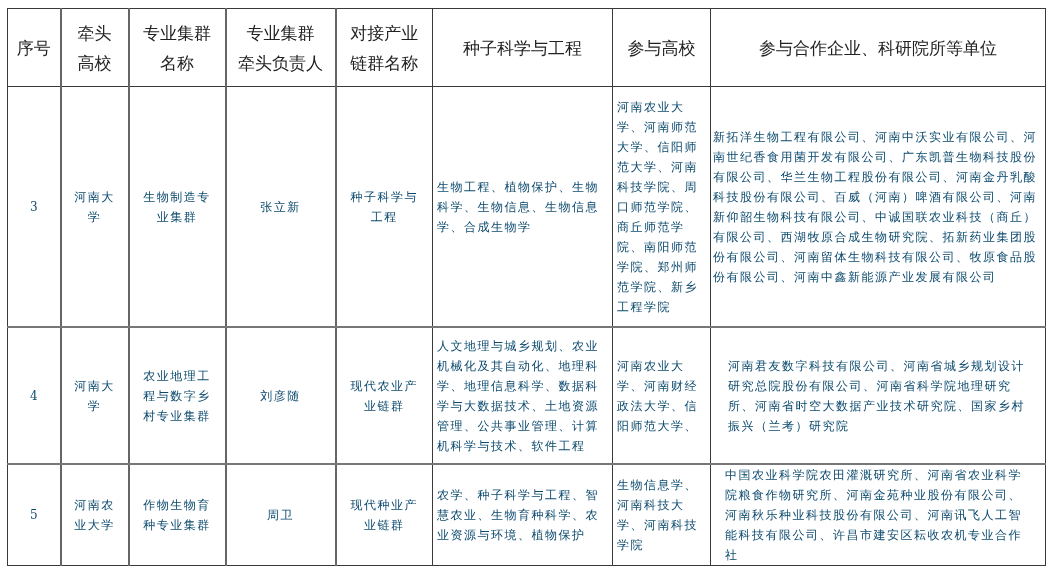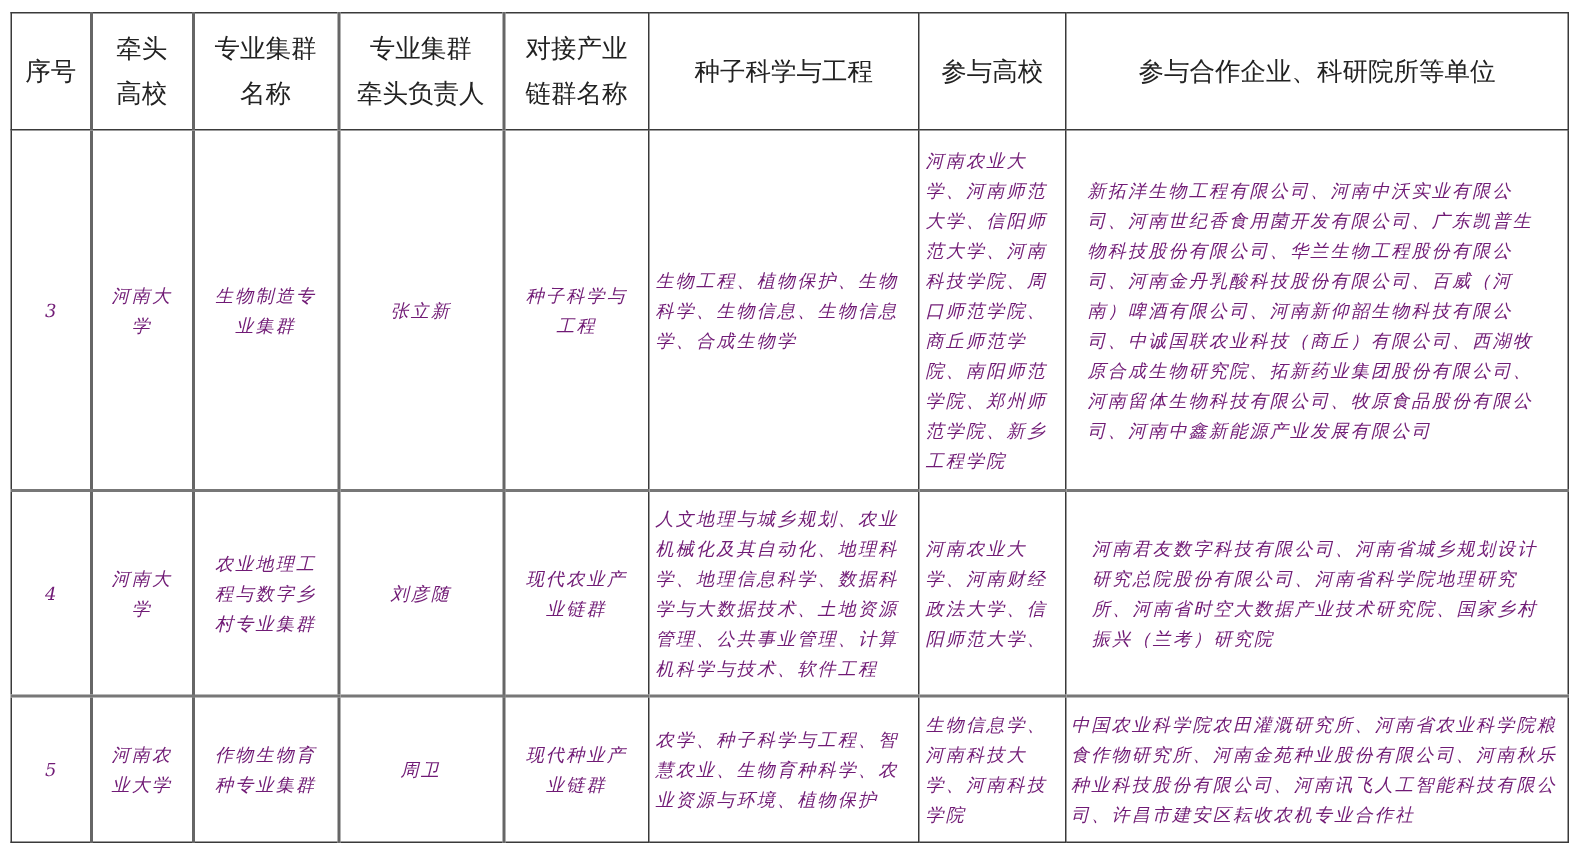--- a/index.html
+++ b/index.html
@@ -2,21 +2,21 @@
 <html><head>
 <meta charset="utf-8">
 <style>
   html, body { margin: 0; padding: 0; background: #ffffff; }
   body { width: 1052px; height: 569px; position: relative; overflow: hidden;
          font-family: "DejaVu Sans", "Liberation Sans", sans-serif; color: #333; }
   table { position: absolute; left: 7px; top: 8px; border-collapse: collapse; table-layout: fixed; }
   td, th { border: 1.5px solid #3a3a3a; padding: 0; vertical-align: middle; }
   th { font-weight: normal; font-size: 17px; color: #222; text-align: center; line-height: 30px; height: 77px; }
   th .two { display: block; line-height: 30px; }
-  td { font-size: 12px; letter-spacing: 1.5px; color: #701a75; line-height: 20px; font-style: italic; }
+  td { font-size: 12px; letter-spacing: 1.5px; color: #0c4a6e; line-height: 20px; }
   td.c { text-align: center; }
   td.l { text-align: left; padding: 0 4px; }
   td.num { font-family: "DejaVu Serif", "Liberation Serif", serif; font-size: 12px; letter-spacing: 0; }
   .thick-v { border-left: 2.5px solid #666; border-right: 2.5px solid #666; }
   tr.r3 td { height: 239px; }
   tr.r4 td { height: 135px; }
   tr.r5 td { height: 96px; }
   tr.r3 td, tr.r4 td { border-bottom: 2.5px solid #777; }
 </style>
 </head>
@@ -67,36 +67,36 @@
   </thead>
   <tbody>
     <tr class="r3">
       <td class="c num">3</td>
       <td class="c thick-v"><span style="display:inline-block;width:44px">河南大学</span></td>
       <td class="c"><span style="display:inline-block;width:72px">生物制造专业集群</span></td>
       <td class="c thick-v">张立新</td>
       <td class="c"><span style="display:inline-block;width:72px">种子科学与工程</span></td>
       <td class="l">生物工程、植物保护、生物科学、生物信息、生物信息学、合成生物学</td>
       <td class="l">河南农业大学、河南师范大学、信阳师范大学、河南科技学院、周口师范学院、商丘师范学院、南阳师范学院、郑州师范学院、新乡工程学院</td>
-      <td class="l" style="padding:0 14px">新拓洋生物工程有限公司、河南中沃实业有限公司、河南世纪香食用菌开发有限公司、广东凯普生物科技股份有限公司、华兰生物工程股份有限公司、河南金丹乳酸科技股份有限公司、百威（河南）啤酒有限公司、河南新仰韶生物科技有限公司、中诚国联农业科技（商丘）有限公司、西湖牧原合成生物研究院、拓新药业集团股份有限公司、河南留体生物科技有限公司、牧原食品股份有限公司、河南中鑫新能源产业发展有限公司</td>
+      <td class="l" style="padding:0 2px">新拓洋生物工程有限公司、河南中沃实业有限公司、河南世纪香食用菌开发有限公司、广东凯普生物科技股份有限公司、华兰生物工程股份有限公司、河南金丹乳酸科技股份有限公司、百威（河南）啤酒有限公司、河南新仰韶生物科技有限公司、中诚国联农业科技（商丘）有限公司、西湖牧原合成生物研究院、拓新药业集团股份有限公司、河南留体生物科技有限公司、牧原食品股份有限公司、河南中鑫新能源产业发展有限公司</td>
     </tr>
     <tr class="r4">
       <td class="c num">4</td>
       <td class="c thick-v"><span style="display:inline-block;width:44px">河南大学</span></td>
       <td class="c"><span style="display:inline-block;width:72px;text-align:center">农业地理工程与数字乡村专业集群</span></td>
       <td class="c thick-v">刘彦随</td>
       <td class="c"><span style="display:inline-block;width:72px">现代农业产业链群</span></td>
       <td class="l">人文地理与城乡规划、农业机械化及其自动化、地理科学、地理信息科学、数据科学与大数据技术、土地资源管理、公共事业管理、计算机科学与技术、软件工程</td>
       <td class="l">河南农业大学、河南财经政法大学、信阳师范大学、</td>
       <td class="l" style="padding:0 17px">河南君友数字科技有限公司、河南省城乡规划设计研究总院股份有限公司、河南省科学院地理研究所、河南省时空大数据产业技术研究院、国家乡村振兴（兰考）研究院</td>
     </tr>
     <tr class="r5">
       <td class="c num">5</td>
       <td class="c thick-v"><span style="display:inline-block;width:44px">河南农业大学</span></td>
       <td class="c"><span style="display:inline-block;width:72px">作物生物育种专业集群</span></td>
       <td class="c thick-v">周卫</td>
       <td class="c"><span style="display:inline-block;width:72px">现代种业产业链群</span></td>
       <td class="l">农学、种子科学与工程、智慧农业、生物育种科学、农业资源与环境、植物保护</td>
       <td class="l">生物信息学、河南科技大学、河南科技学院</td>
-      <td class="l" style="padding:0 3px">中国农业科学院农田灌溉研究所、河南省农业科学院粮食作物研究所、河南金苑种业股份有限公司、河南秋乐种业科技股份有限公司、河南讯飞人工智能科技有限公司、许昌市建安区耘收农机专业合作社</td>
+      <td class="l" style="padding:0 14px">中国农业科学院农田灌溉研究所、河南省农业科学院粮食作物研究所、河南金苑种业股份有限公司、河南秋乐种业科技股份有限公司、河南讯飞人工智能科技有限公司、许昌市建安区耘收农机专业合作社</td>
     </tr>
   </tbody>
 </table>
 
 </body></html>

